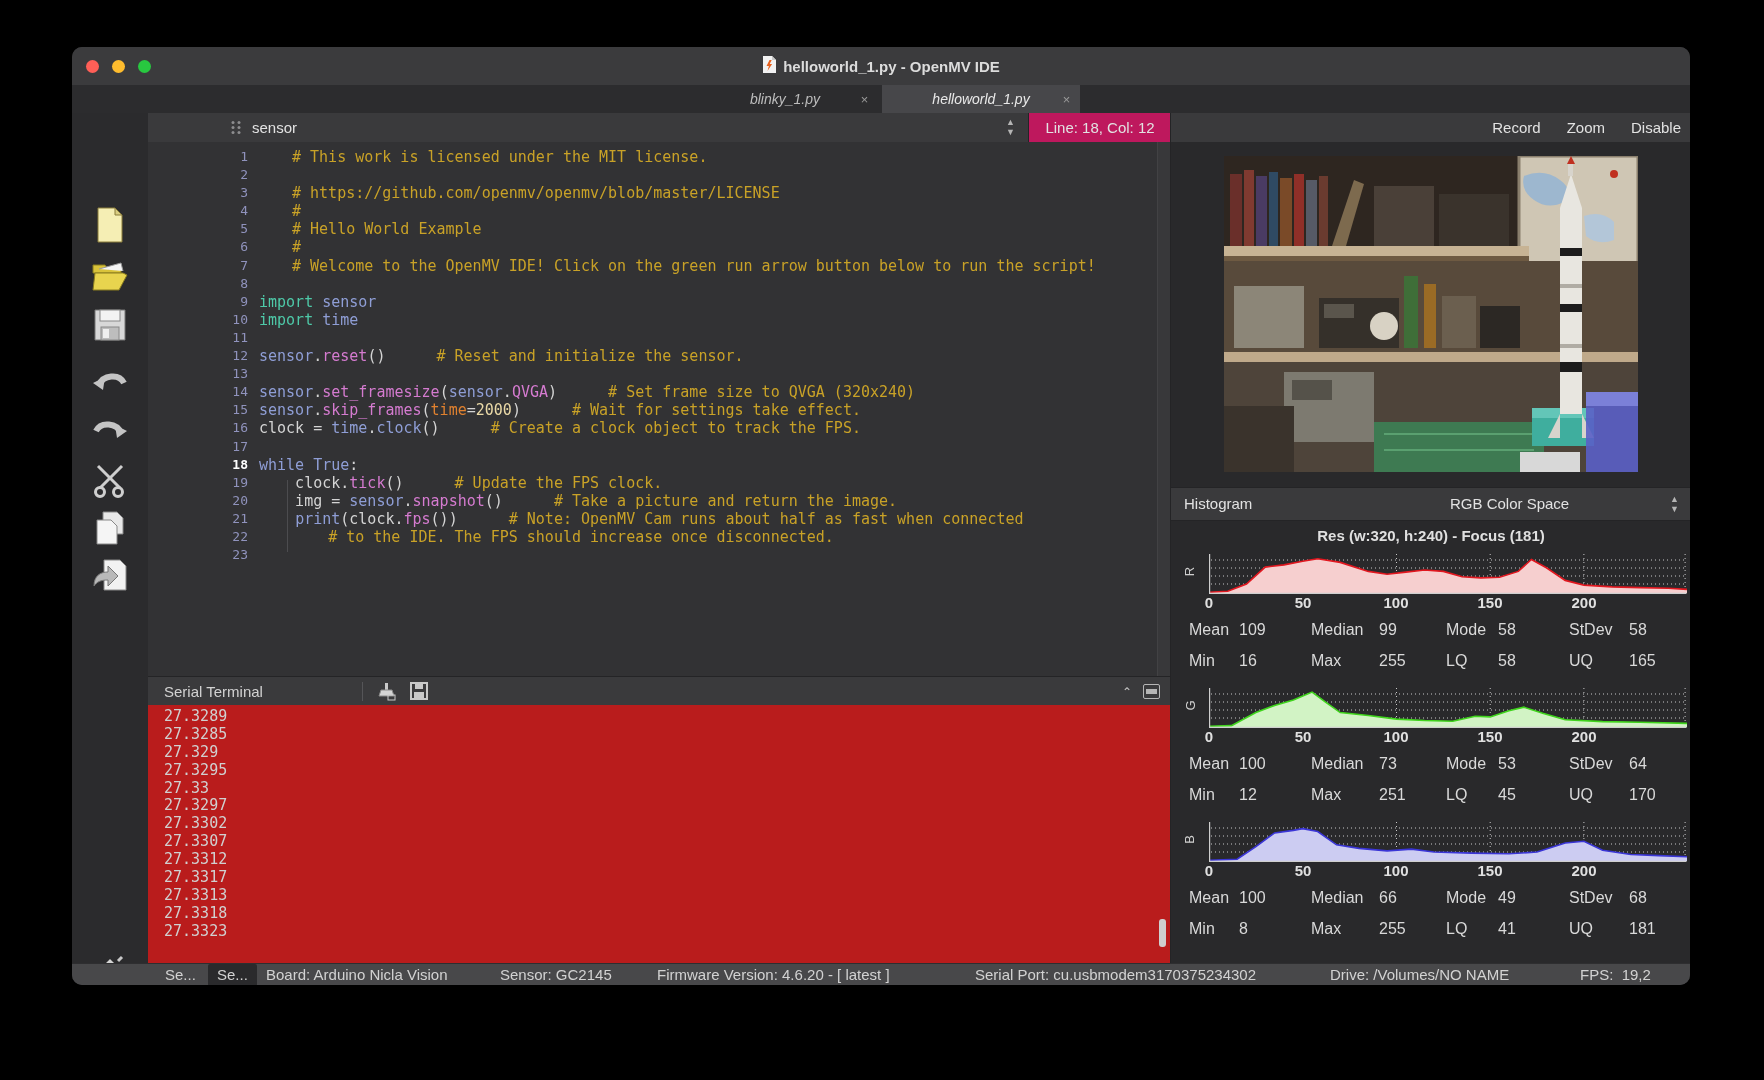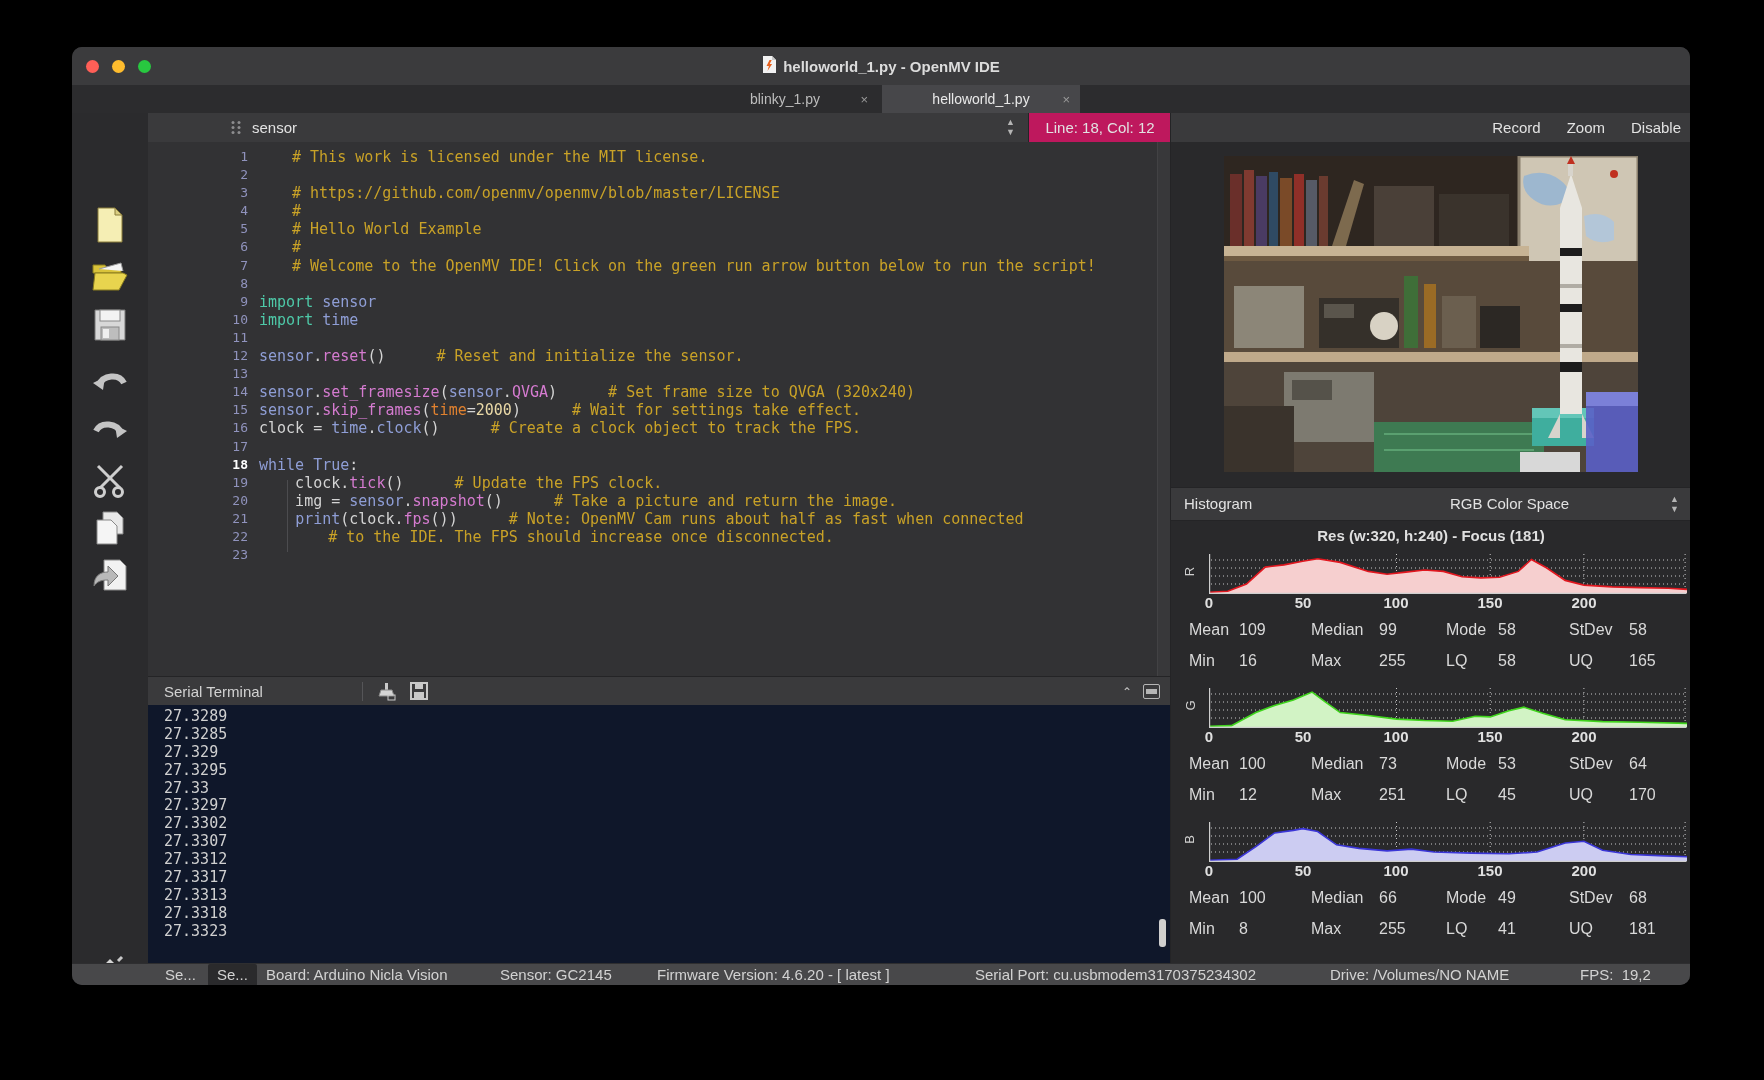--- a/index.html
+++ b/index.html
@@ -8,21 +8,21 @@
   .window{position:absolute;left:72px;top:47px;width:1618px;height:938px;background:#323234;
     border-radius:10px;overflow:hidden;box-shadow:0 20px 60px rgba(0,0,0,.7);}
   
   .titlebar{position:absolute;left:0;top:0;width:100%;height:38px;background:#3b3b3d;border-bottom:1px solid #29292b;}
   .tl{position:absolute;top:13px;width:13px;height:13px;border-radius:50%;}
   .tl.red{left:14px;background:#ff5f57;} .tl.yel{left:40px;background:#febc2e;} .tl.grn{left:66px;background:#28c840;}
   .title-wrap{position:absolute;left:0;top:0;width:100%;height:38px;display:flex;align-items:center;justify-content:center;gap:7px;}
   .title-text{color:#dcdcdc;font-size:15px;font-weight:bold;}
   
   .tabbar{position:absolute;left:0;top:38px;width:100%;height:28px;background:#2c2c2e;border-bottom:1px solid #242426;}
-  .tab{position:absolute;top:0;height:28px;display:flex;align-items:center;justify-content:center;color:#bdbdbd;font-size:14px;}
+  .tab{position:absolute;top:0;height:28px;display:flex;align-items:center;justify-content:center;color:#bdbdbd;font-size:14px;font-style:italic;}
   .tab .close{position:absolute;right:10px;color:#9a9a9a;font-size:13px;}
   .tab.t0{left:620px;width:186px;}
   .tab.t1{left:810px;width:198px;background:#47474a;color:#e9e9e9;}
   
   .content{position:absolute;left:0;top:66px;width:100%;height:1050px;}
   
   .rail{position:absolute;left:0;top:0;width:76px;height:850px;background:#2b2b2d;border-right:1px solid #242426;}
   .rail .ricon{position:absolute;left:50%;transform:translateX(-50%);width:40px;height:40px;display:flex;align-items:center;justify-content:center;}
   
   .edcol{position:absolute;left:76px;top:0;width:1022px;height:850px;}
@@ -46,21 +46,21 @@
   .code-sb{position:absolute;right:0;top:0;width:12px;height:534px;background:#38383a;border-left:1px solid #424244;}
   
   .termbar{position:absolute;left:0;top:563px;width:1022px;height:29px;background:#3a3a3c;
     border-top:1px solid #242426;border-bottom:1px solid #242426;}
   .term-title{position:absolute;left:16px;top:0;height:29px;line-height:29px;color:#d2d2d2;font-size:15px;}
   .term-div{position:absolute;left:214px;top:5px;width:1px;height:19px;background:#555558;}
   .term-ic{position:absolute;top:5px;}
   .term-collapse{position:absolute;right:38px;top:8px;color:#c2c2c2;font-size:12px;}
   .term-pop{position:absolute;right:10px;top:7px;width:15px;height:13px;border:1.5px solid #b5b5b5;border-radius:2px;}
   .term-pop:after{content:"";position:absolute;left:2px;right:2px;top:4px;height:5px;background:#b5b5b5;}
-  .term{position:absolute;left:0;top:592px;width:1022px;height:258px;background:#0f172a;
+  .term{position:absolute;left:0;top:592px;width:1022px;height:258px;background:#b91c1c;
     font-family:"DejaVu Sans Mono",monospace;font-size:15px;color:#d0d0d0;}
   .term-lines{position:absolute;left:16px;top:3px;}
   .term-line{height:17.9px;line-height:17.9px;white-space:pre;}
   .term-sb{position:absolute;right:4px;bottom:16px;width:7px;height:28px;background:#cfcfcf;border-radius:3px;}
   
   .rpanel{position:absolute;left:1098px;top:0;width:520px;height:850px;background:#29292b;border-left:1px solid #242426;}
   .fbheader{position:absolute;left:0;top:0;width:520px;height:29px;background:#3a3a3c;border-bottom:1px solid #242426;
     display:flex;align-items:center;}
   .fb-title{margin-left:13px;color:#f97316;font-size:15px;flex:none;margin-top:40px;}
   .fb-actions{margin-left:auto;display:flex;gap:26px;padding-right:10px;}

